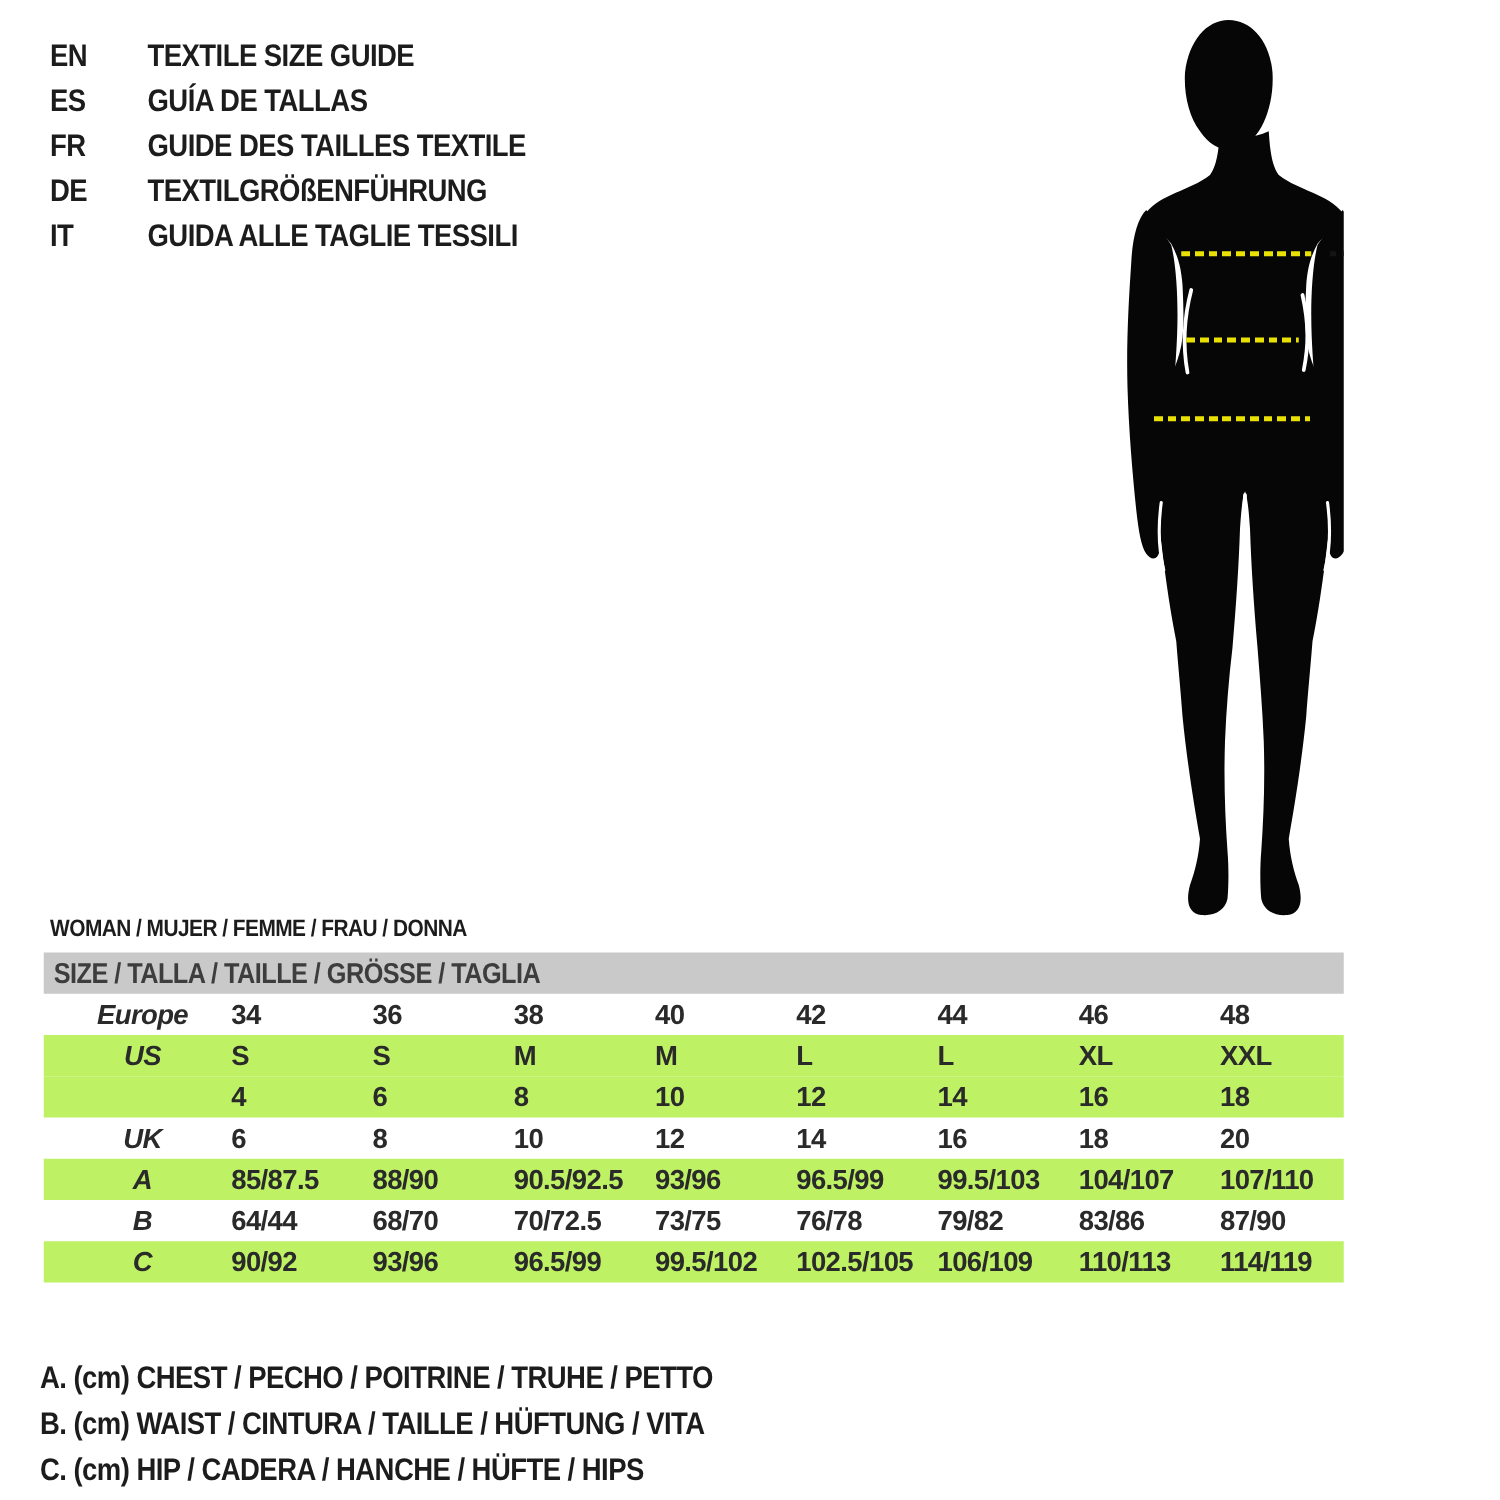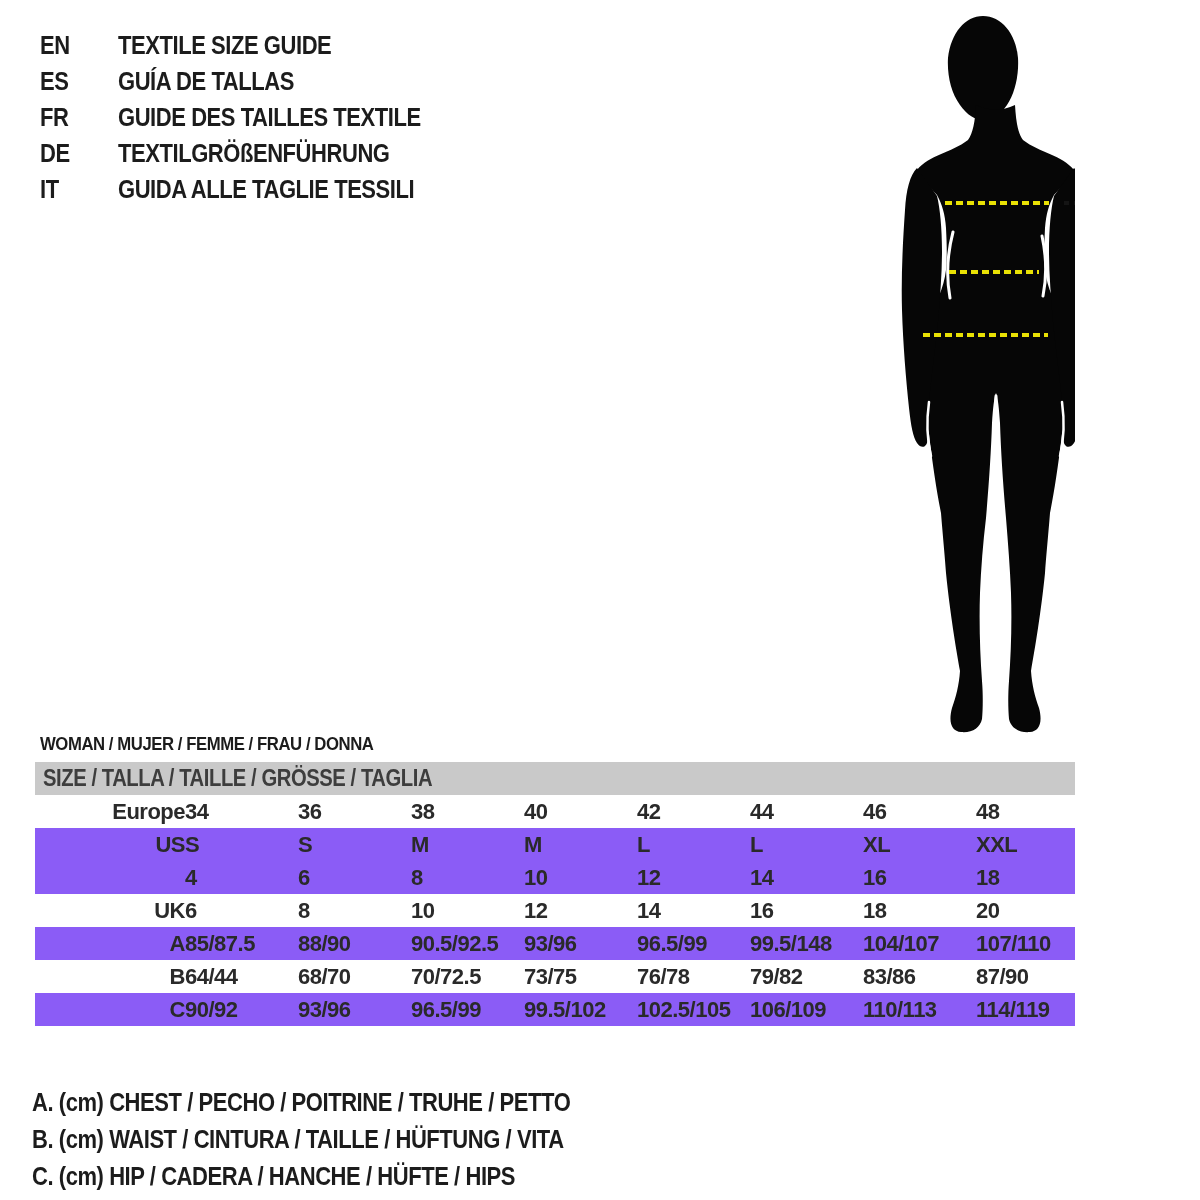--- a/index.html
+++ b/index.html
@@ -30,23 +30,23 @@
   
   .section-title { position:absolute; left:40px; top:733px; font-size:19px; font-weight:bold; letter-spacing:-0.5px; }
 
   
   .size-table { position:absolute; left:35px; top:750px; width:1130px;margin-top:12px; }
   .table-header {
     height:33px; line-height:33px; background:#c9c9c9; color:#3d3d3d;
     font-size:23px; font-weight:bold; padding-left:8px; letter-spacing:-0.5px;
   }
   .trow { display:grid; grid-template-columns:150px repeat(8,113px); width:1130px; height:33px; }
-  .trow.shade { background:#8b5cf6; }
+  .trow.shade { background:#bef264; }
   .tcell { font-size:22px; font-weight:bold; line-height:33px; color:#2a2a2a; letter-spacing:-0.5px; }
-  .tlabel { text-align:right; padding-left:8px; }
+  .tlabel { text-align:center; padding-left:8px;font-style:italic; }
   .tval { text-align:left; }
 
   
   .legend { position:absolute; left:32px; top:1084px; }
   .legend-line { height:37px; line-height:37px; font-size:25px; font-weight:bold; letter-spacing:-0.5px; }
 </style>
 </head>
 <body>
 
 <div class="canvas">
@@ -150,21 +150,21 @@
           <div class="tcell tval">18</div>
           <div class="tcell tval">20</div>
         </div>
         <div class="trow shade">
           <div class="tcell tlabel">A</div>
           <div class="tcell tval">85/87.5</div>
           <div class="tcell tval">88/90</div>
           <div class="tcell tval">90.5/92.5</div>
           <div class="tcell tval">93/96</div>
           <div class="tcell tval">96.5/99</div>
-          <div class="tcell tval">99.5/148</div>
+          <div class="tcell tval">99.5/103</div>
           <div class="tcell tval">104/107</div>
           <div class="tcell tval">107/110</div>
         </div>
         <div class="trow">
           <div class="tcell tlabel">B</div>
           <div class="tcell tval">64/44</div>
           <div class="tcell tval">68/70</div>
           <div class="tcell tval">70/72.5</div>
           <div class="tcell tval">73/75</div>
           <div class="tcell tval">76/78</div>

